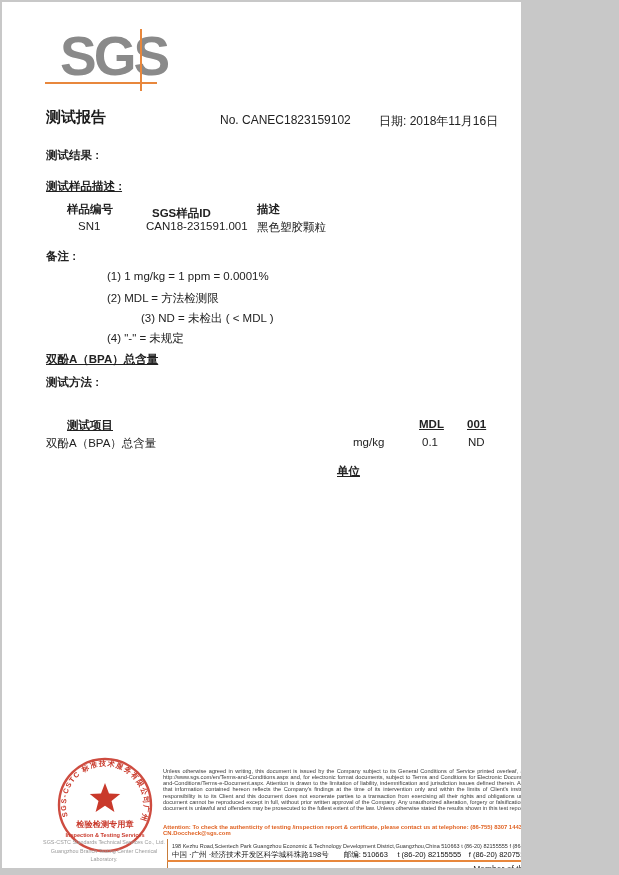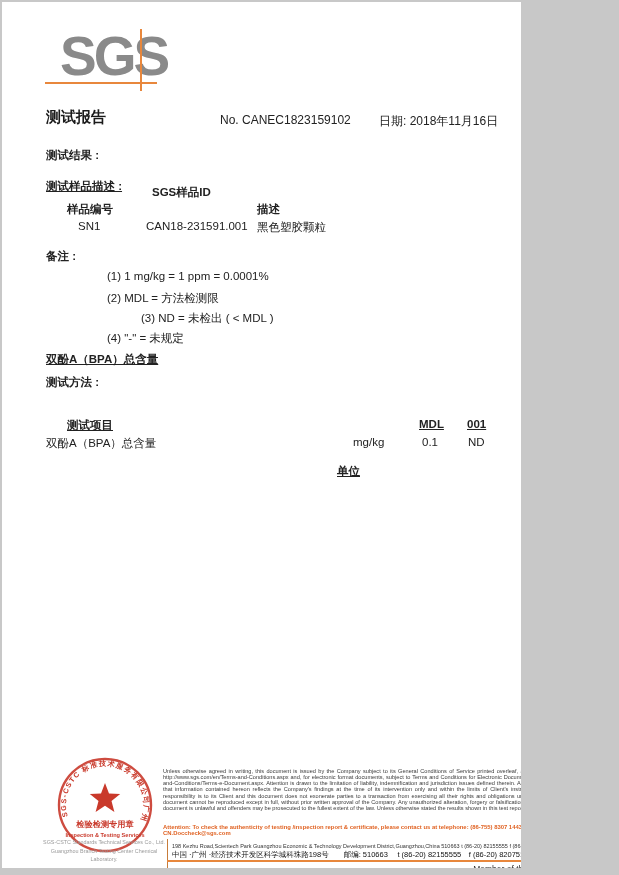--- a/index.html
+++ b/index.html
@@ -47,21 +47,21 @@
 
   <div class="abs title">测试报告</div>
   <div class="abs hmeta" style="left:218px; top:111px;">No. CANEC1823159102</div>
   <div class="abs hmeta" style="left:377px; top:111px;">日期: 2018年11月16日</div>
   <div class="abs hmeta" style="left:519px; top:111px;">第2页,共3页</div>
 
   <div class="abs cn b" style="left:44px; top:146px;">测试结果 :</div>
 
   <div class="abs cn b u" style="left:44px; top:177px;">测试样品描述 :</div>
   <div class="abs cn b" style="left:65px;  top:200px;">样品编号</div>
-  <div class="abs cn b" style="left:150px; top:183px;">SGS样品ID</div>
+  <div class="abs cn b" style="left:150px; top:204px;">SGS样品ID</div>
   <div class="abs cn b" style="left:255px; top:200px;">描述</div>
   <div class="abs cn" style="left:76px;  top:218px;">SN1</div>
   <div class="abs cn" style="left:144px; top:218px;">CAN18-231591.001</div>
   <div class="abs cn" style="left:255px; top:218px;">黑色塑胶颗粒</div>
 
   <div class="abs cn b" style="left:44px; top:247px;">备注 :</div>
   <div class="abs cn" style="left:105px; top:268px;">(1) 1 mg/kg = 1 ppm = 0.0001%</div>
   <div class="abs cn" style="left:105px; top:289px;">(2) MDL = 方法检测限</div>
   <div class="abs cn" style="left:105px; top:309px;margin-left:34px;">(3) ND = 未检出 ( &lt; MDL )</div>
   <div class="abs cn" style="left:105px; top:329px;">(4) "-" = 未规定</div>

